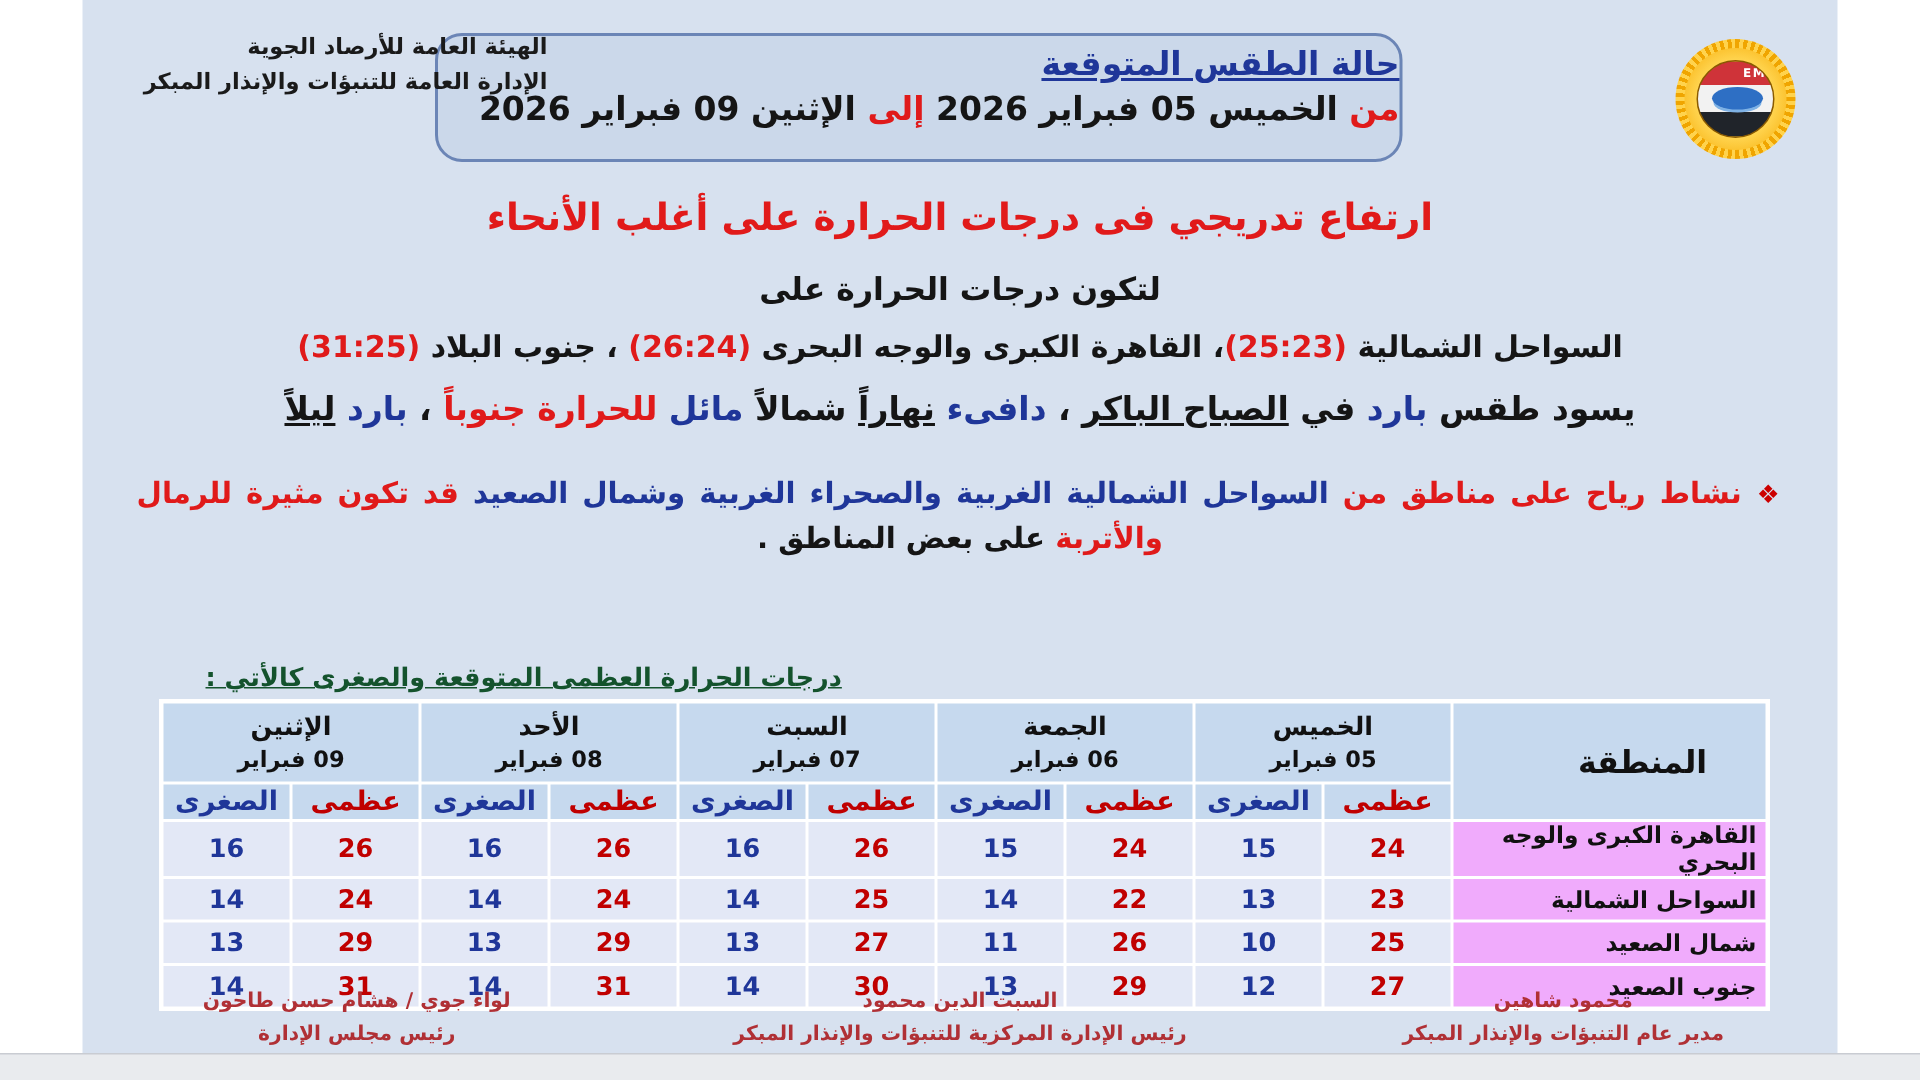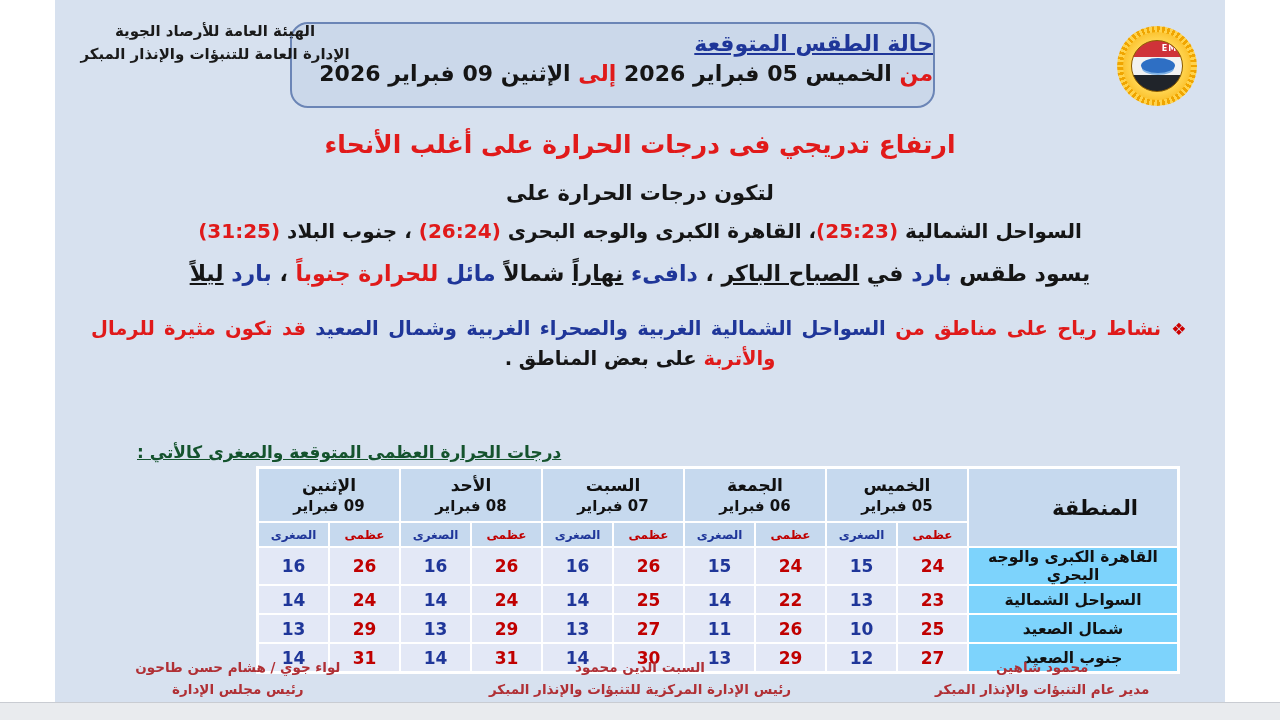--- a/index.html
+++ b/index.html
@@ -14,21 +14,21 @@
     background:#d7e1ef;
   }
   .bottom-strip {
     position:absolute; left:0; top:702px; width:1280px; height:18px;
     background:#e9ebee; border-top:1px solid #c9ccd2;
   }
 
   
   .org {
     position:absolute; top:20px; left:10px; width:300px;
-    text-align:center; font-weight:bold; font-size:15px; color:#1a1a1a; line-height:1.55;
+    font-weight:bold; font-size:15px; color:#1a1a1a; line-height:1.55;
   }
   .title-box {
     position:absolute; top:22px; right:290px; width:645px; height:86px;
     background:#cbd8ea; border:2px solid #6b85b6; border-radius:18px;
     padding-top:7px;
   }
   .box-title {
     color:#1f3699; font-weight:bold; font-size:22px; text-decoration:underline;
   }
   .box-date { font-size:22px; font-weight:bold; color:#151515; margin-top:5px; }
@@ -89,24 +89,24 @@
     position:absolute; top:466px; right:45px;
     border-collapse:separate; border-spacing:2px;
     background:#ffffff; padding:1px;
   }
   .temp-table th, .temp-table td { font-weight:bold; text-align:center; vertical-align:middle; }
   th.region-head {
     width:208px; background:#c6d9ee; color:#111; font-size:21px;padding-left:44px;
   }
   th.day { background:#c6d9ee; color:#111; font-size:17px; height:52px; padding:2px 0; }
   th.day .date { font-size:15px; margin-top:2px; }
-  th.sub { background:#c6d9ee; font-size:12px; height:23px; width:69px; }
+  th.sub { background:#c6d9ee; font-size:18px; height:23px; width:84px; }
   th.sub.max { color:#c00000; }
   th.sub.min { color:#1f3699; }
-  td.region { background:#7dd3fc; color:#111; font-size:15.5px; height:27px; padding:0 6px; }
+  td.region { background:#f0abfc; color:#111; font-size:15.5px; height:27px; padding:0 6px;text-align:right; }
   td.v { background:#e3e8f6; font-size:17px; height:27px; }
   td.v.max { color:#c00000; }
   td.v.min { color:#1f3699; }
 
   
   .footer {
     position:absolute; top:656px; right:0; left:0;
     display:grid; grid-template-columns:1fr 1.2fr 1fr;
     color:#b03035; font-size:13.5px; font-weight:bold; line-height:1.65;
   }

